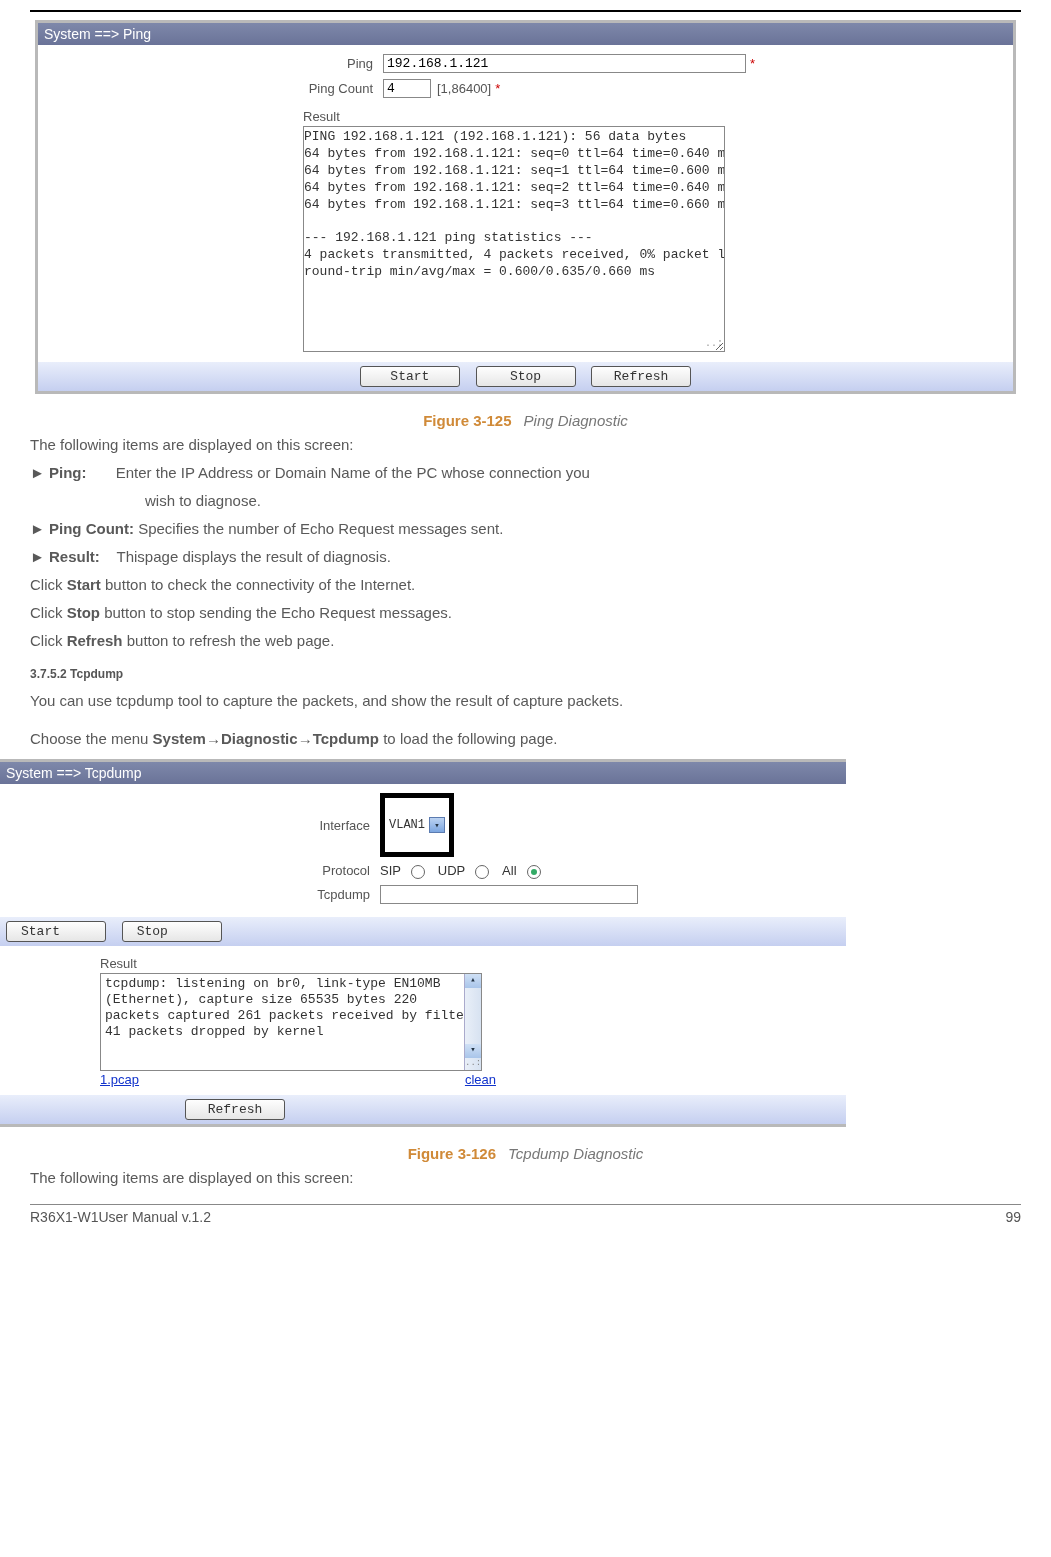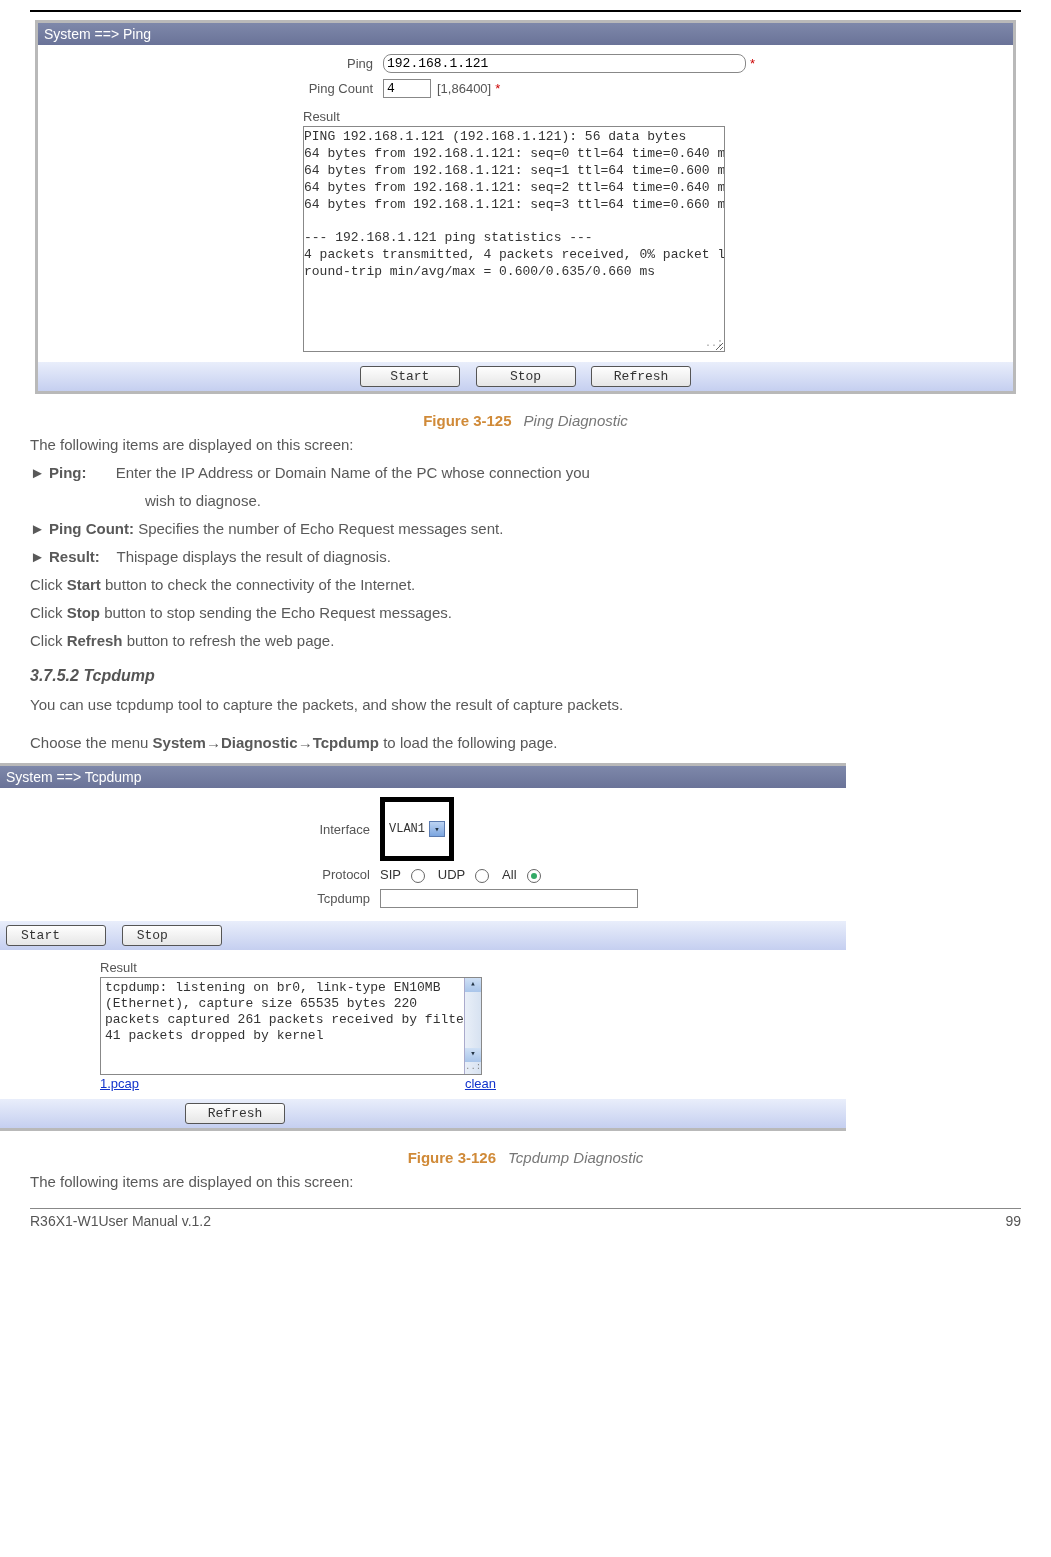--- a/index.html
+++ b/index.html
@@ -260,38 +260,37 @@
   .body-text {
     margin: 0 30px;
     color: #595959;
     line-height: 1.6;
   }
   .body-text p { margin: 4px 0; }
   .indent2 { padding-left: 115px; }
   .b { font-weight: bold; }
   .sec-head {
     margin: 14px 30px 8px 30px;
-    font-style: italic;
     font-weight: bold;
     color: #555;
-    font-size: 16px;
+    font-size: 12px;
   }
 </style>
 </head>
 <body>
 
 <div class="page">
   <div class="top-rule"></div>
 
   <div class="ui-box">
     <div class="ui-title">System ==&gt; Ping</div>
     <div class="form-area">
       <div class="row">
         <div class="lbl">Ping</div>
-        <input class="text" style="width: 355px; border-radius: 8px;" value="192.168.1.121">
+        <input class="text" style="width: 355px;" value="192.168.1.121">
         <span class="req">*</span>
       </div>
       <div class="row">
         <div class="lbl">Ping Count</div>
         <input class="text" style="width: 40px;" value="4">
         <span class="hint"><span>[1,86400]</span><span class="req">*</span></span>
       </div>
       <div class="result-lbl">Result</div>
       <div class="result-box"><span>PING 192.168.1.121 (192.168.1.121): 56 data bytes
 64 bytes from 192.168.1.121: seq=0 ttl=64 time=0.640 ms

